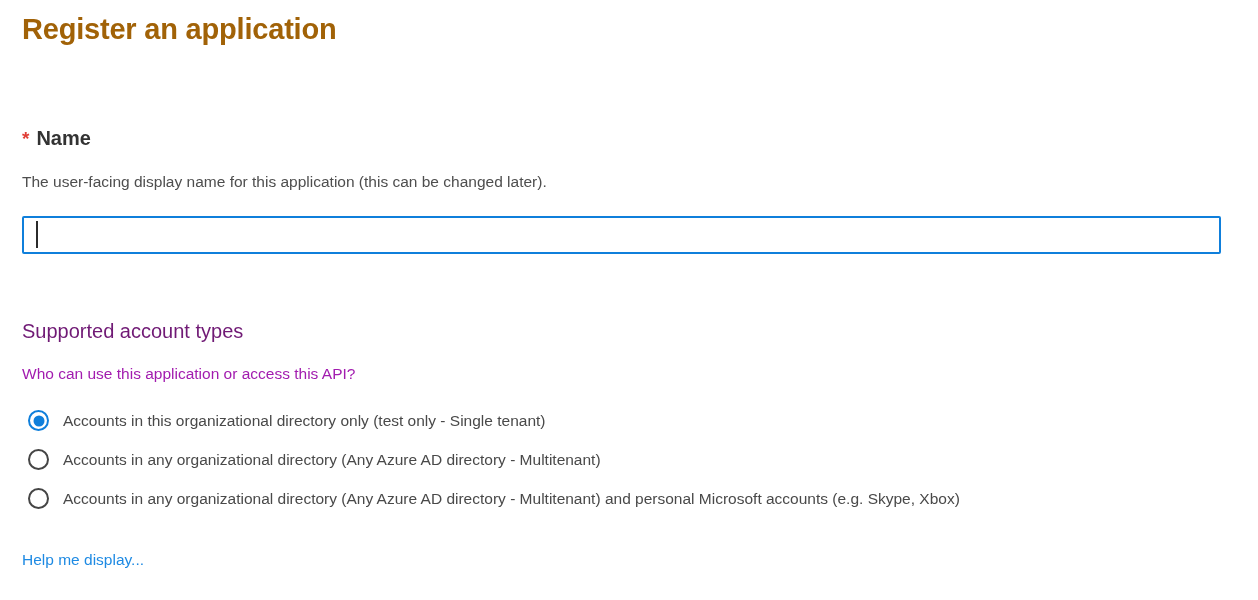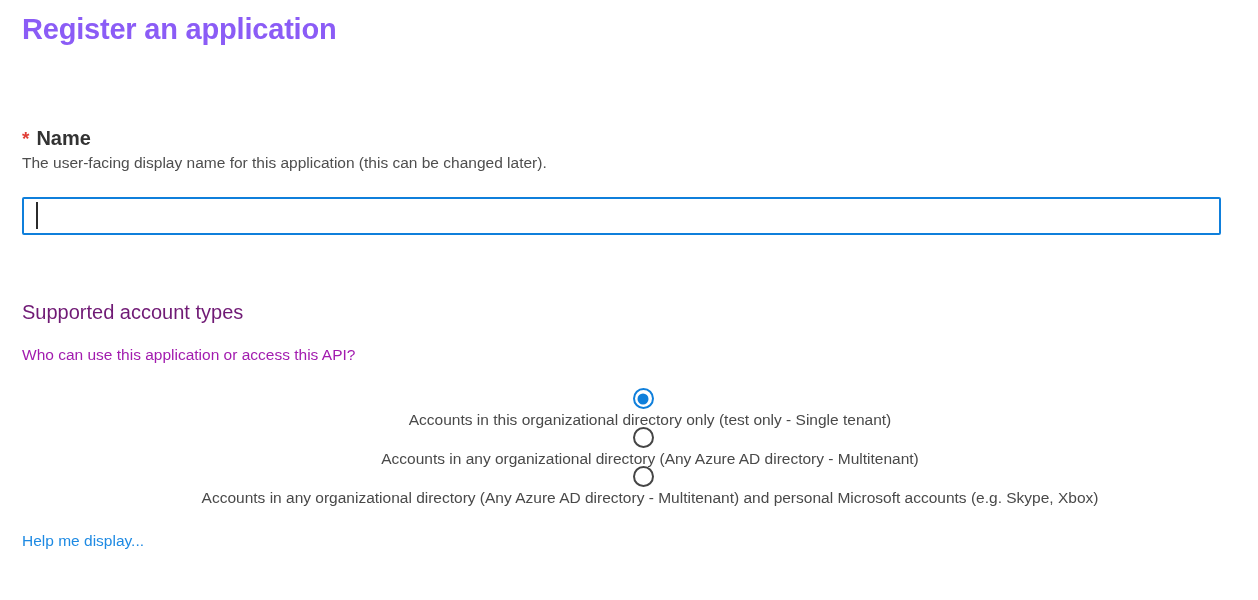--- a/index.html
+++ b/index.html
@@ -13,37 +13,38 @@
   .page {
     padding-left: 22px;
     padding-top: 10px;
     position: relative;
     width: 100%;
     height: 100%;
   }
   .page-title {
     font-size: 29px;
     font-weight: 700;
-    color: #8b5cf6;
+    color: #a16207;
     letter-spacing: -0.2px;
     line-height: 38px;
   }
   .field-label-row {
     margin-top: 77px;
     font-size: 20px;
     line-height: 26px;
     color: #333333;
     font-weight: 700;
   }
   .required-asterisk {
     color: #e03e36;
     margin-right: 7px;
     font-size: 19px;
   }
   .field-description {
+    margin-top: 19px;
     font-size: 15.5px;
     line-height: 21px;
     color: #4e4e4e;
   }
   .input-wrap {
     position: relative;
     margin-top: 24px;
     width: 1199px;
     height: 38px;
   }
@@ -81,26 +82,25 @@
     margin-top: 18px;
     font-size: 15.5px;
     line-height: 21px;
     color: #a21caf;
   }
   .radio-group {
     margin-top: 23px;
   }
   .radio-row {
     display: flex;
-    align-items: center;
+    align-items: flex-end;
     margin-left: 6px;
     margin-bottom: 15px;
     height: 24px;
     cursor: pointer;
-    flex-direction: column;
   }
   .radio-circle {
     flex: 0 0 auto;
     width: 21px;
     height: 21px;
     border: 2px solid #454545;
     border-radius: 50%;
     position: relative;
     background: #ffffff;
   }

